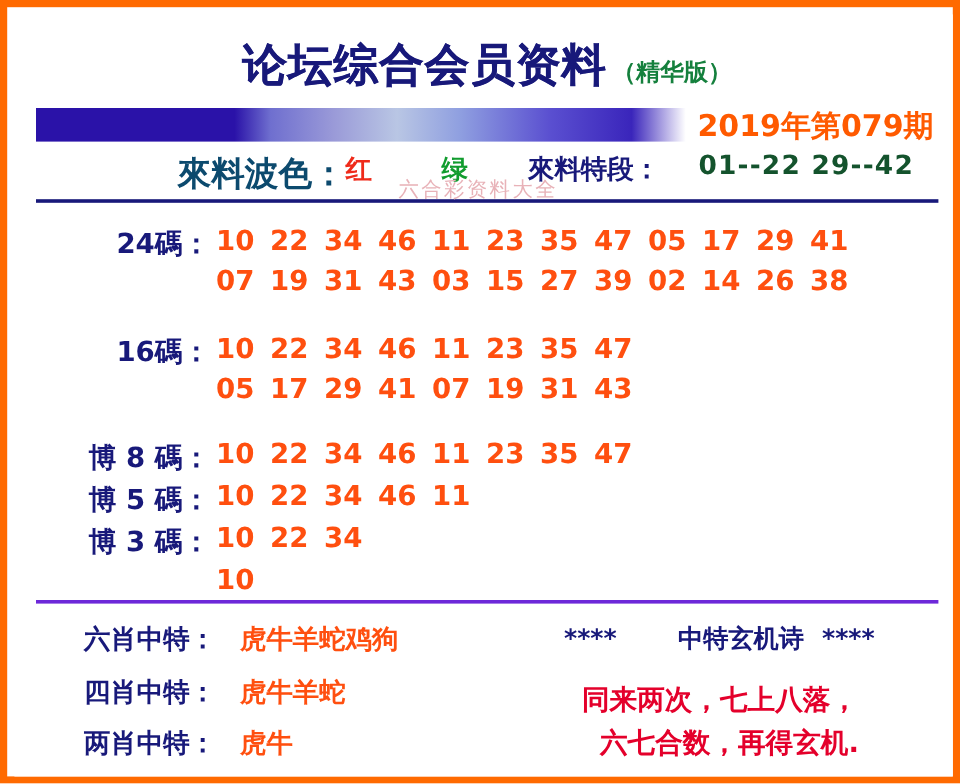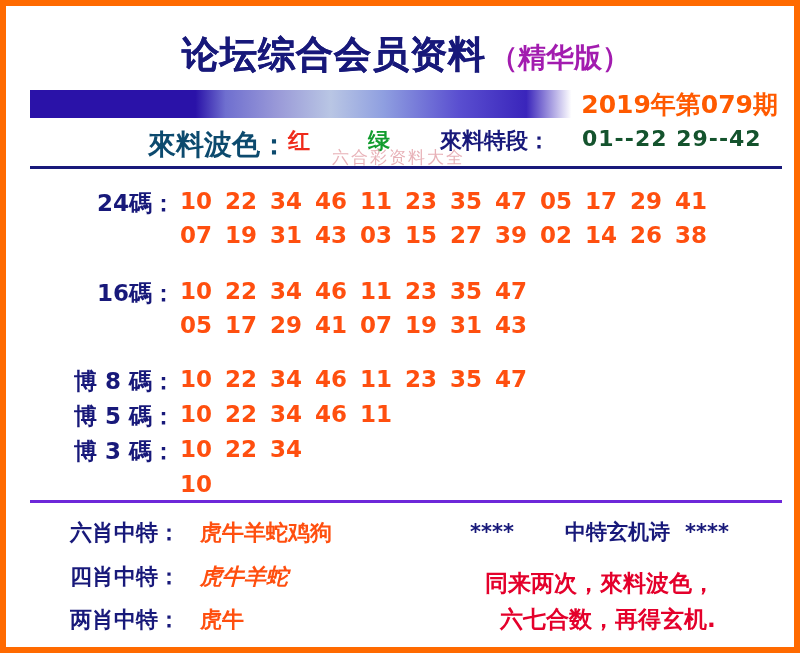--- a/index.html
+++ b/index.html
@@ -40,23 +40,23 @@
   .title-main {
     font-family: "DejaVu Sans", sans-serif;
     font-size: 37px;
     font-weight: bold;
     color: #18197a;
     letter-spacing: 1px;
     -webkit-text-stroke: 0.4px #18197a;
   }
   .title-sub {
     font-family: "DejaVu Sans", sans-serif;
-    font-size: 28px;
-    font-weight: bold;
-    color: #a21caf;
+    font-size: 20px;
+    font-weight: bold;
+    color: #15803d;
     margin-left: 4px;
   }
 
   
   .bar {
     position: absolute;
     left: 18px;
     top: 78px;
     width: 752px;
     height: 28px;
@@ -215,27 +215,27 @@
       <div class="nums" id="s4r0" style="left:150px; top:270px;"><span>10</span><span>22</span><span>34</span></div>
 
       <div class="nums" id="s5r0" style="left:150px; top:305px;"><span>10</span></div>
     </div>
 
     <div class="bottom">
       <div class="blabel" style="left:40px; top:18px;">六肖中特：</div>
       <div class="bval" style="left:170px; top:18px;">虎牛羊蛇鸡狗</div>
 
       <div class="blabel" style="left:40px; top:62px;">四肖中特：</div>
-      <div class="bval" style="left:170px; top:62px;font-style:italic;">虎牛羊蛇</div>
+      <div class="bval" style="left:170px; top:62px;">虎牛羊蛇</div>
 
       <div class="blabel" style="left:40px; top:105px;">两肖中特：</div>
       <div class="bval" style="left:170px; top:105px;">虎牛</div>
 
       <div class="poem-head" style="left:440px; top:20px;">****</div>
       <div class="poem-head" style="left:535px; top:18px;">中特玄机诗</div>
       <div class="poem-head" style="left:655px; top:20px;">****</div>
 
-      <div class="poem-line" style="left:455px; top:68px;">同来两次，來料波色，</div>
+      <div class="poem-line" style="left:455px; top:68px;">同来两次，七上八落，</div>
       <div class="poem-line" style="left:470px; top:104px;">六七合数，再得玄机.</div>
     </div>
 
   </div>
 </div>
 
 </body></html>

